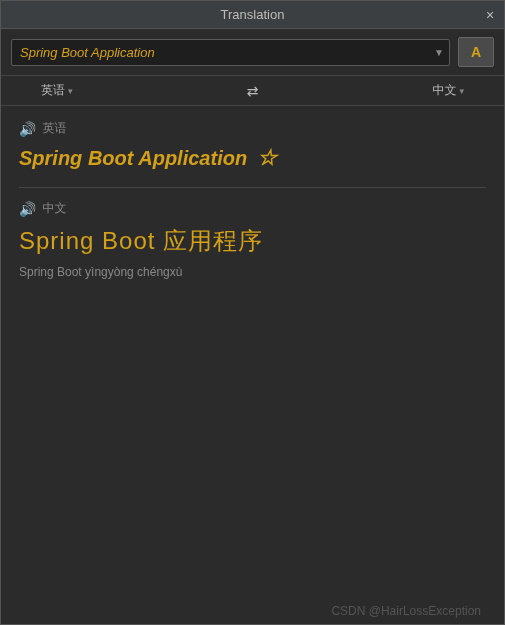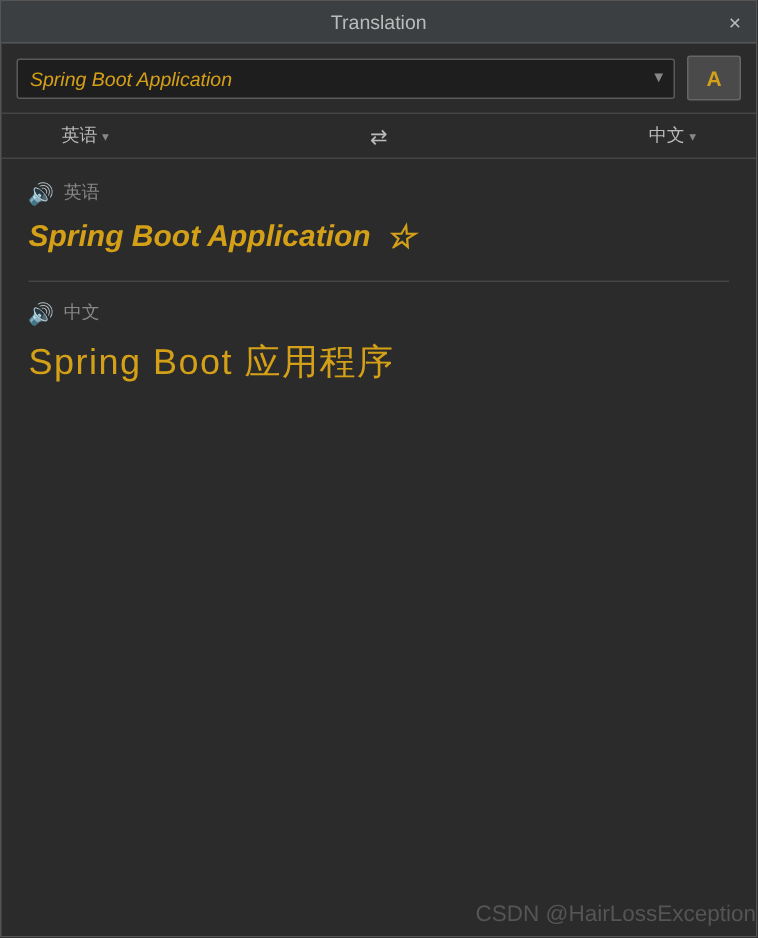--- a/index.html
+++ b/index.html
@@ -200,23 +200,23 @@
 
     .pinyin-text {
       color: #888;
       font-size: 12px;
       margin-bottom: 8px;
     }
 
     .footer {
       position: absolute;
       bottom: 6px;
-      right: 0;
+      right: 23px;
       color: #555;
-      font-size: 15px;
+      font-size: 12px;
     }
   </style>
 </head>
 <body>
 
 <div class="window">
 
   <div class="title-bar">
     <span class="title-bar-title">Translation</span>
     <div class="close-btn">
@@ -261,18 +261,19 @@
     </div>
 
     <div class="divider"></div>
 
     <div class="target-label">
       <span class="speaker-icon">🔊</span>
       <span>中文</span>
     </div>
 
     <div class="translated-text">Spring Boot 应用程序</div>
+    <div class="pinyin-text">Spring Boot yìngyòng chéngxù</div>
 
   </div>
 
   <div class="footer">CSDN @HairLossException</div>
 
 </div>
 
 </body></html>

